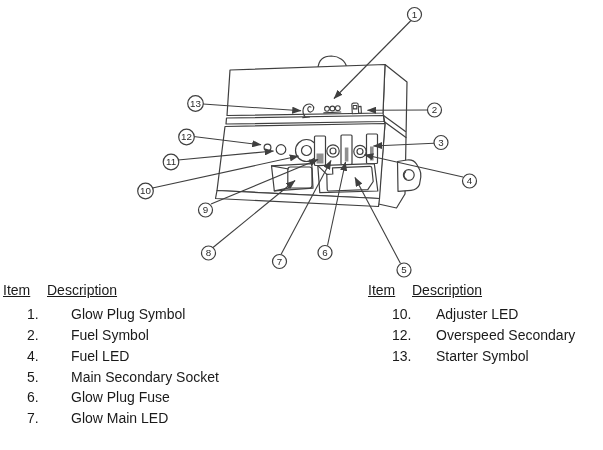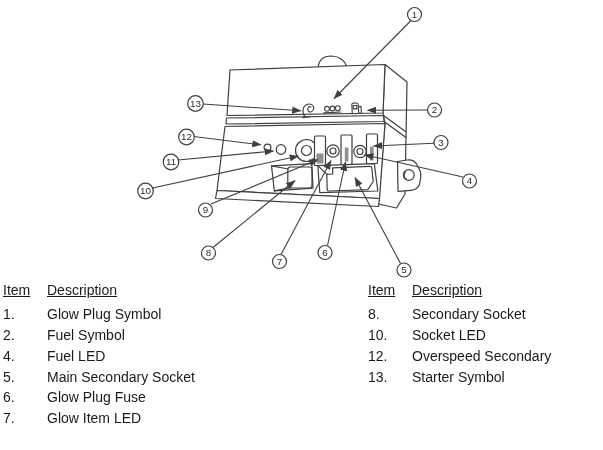--- a/index.html
+++ b/index.html
@@ -7,21 +7,21 @@
     position:relative;width:603px;height:450px;background:#ffffff;
     font-family:"Liberation Sans",sans-serif;color:#1a1a1a;overflow:hidden;
   }
   .diagram{position:absolute;left:0;top:0;}
   .legend{position:absolute;top:280px;font-size:14px;line-height:20.9px;white-space:nowrap;}
   .legend-left{left:3px;}
   .legend-right{left:368px;}
   .lhead{margin-bottom:3px;}
   .lhead .ul{text-decoration:underline;}
   .num{display:inline-block;width:44px;}
-  .lrow{height:20.9px;}
+  .lrow{height:20.9px;margin-left:24px;}
   svg text{font-family:"Liberation Sans",sans-serif;}
 </style>
 </head>
 <body>
 
 <div class="page">
 
   <svg class="diagram" width="603" height="280" viewBox="0 0 603 280">
     <defs>
       <marker id="arw" markerWidth="8.5" markerHeight="6.5" refX="8" refY="3.25" orient="auto">
@@ -183,26 +183,25 @@
 
   <div class="legend legend-left">
     <div class="lhead">
       <span class="num"><span class="ul">Item</span></span><span class="ul">Description</span>
     </div>
     <div class="lrow"><span class="num">1.</span><span>Glow Plug Symbol</span></div>
     <div class="lrow"><span class="num">2.</span><span>Fuel Symbol</span></div>
     <div class="lrow"><span class="num">4.</span><span>Fuel LED</span></div>
     <div class="lrow"><span class="num">5.</span><span>Main Secondary Socket</span></div>
     <div class="lrow"><span class="num">6.</span><span>Glow Plug Fuse</span></div>
-    <div class="lrow"><span class="num">7.</span><span>Glow Item LED</span></div>
+    <div class="lrow"><span class="num">7.</span><span>Glow Main LED</span></div>
   </div>
 
   <div class="legend legend-right">
     <div class="lhead">
       <span class="num"><span class="ul">Item</span></span><span class="ul">Description</span>
     </div>
-    <div class="lrow"><span class="num">8.</span><span>Secondary Socket</span></div>
-    <div class="lrow"><span class="num">10.</span><span>Socket LED</span></div>
+    <div class="lrow"><span class="num">10.</span><span>Adjuster LED</span></div>
     <div class="lrow"><span class="num">12.</span><span>Overspeed Secondary</span></div>
     <div class="lrow"><span class="num">13.</span><span>Starter Symbol</span></div>
   </div>
 
 </div>
 
 </body></html>

